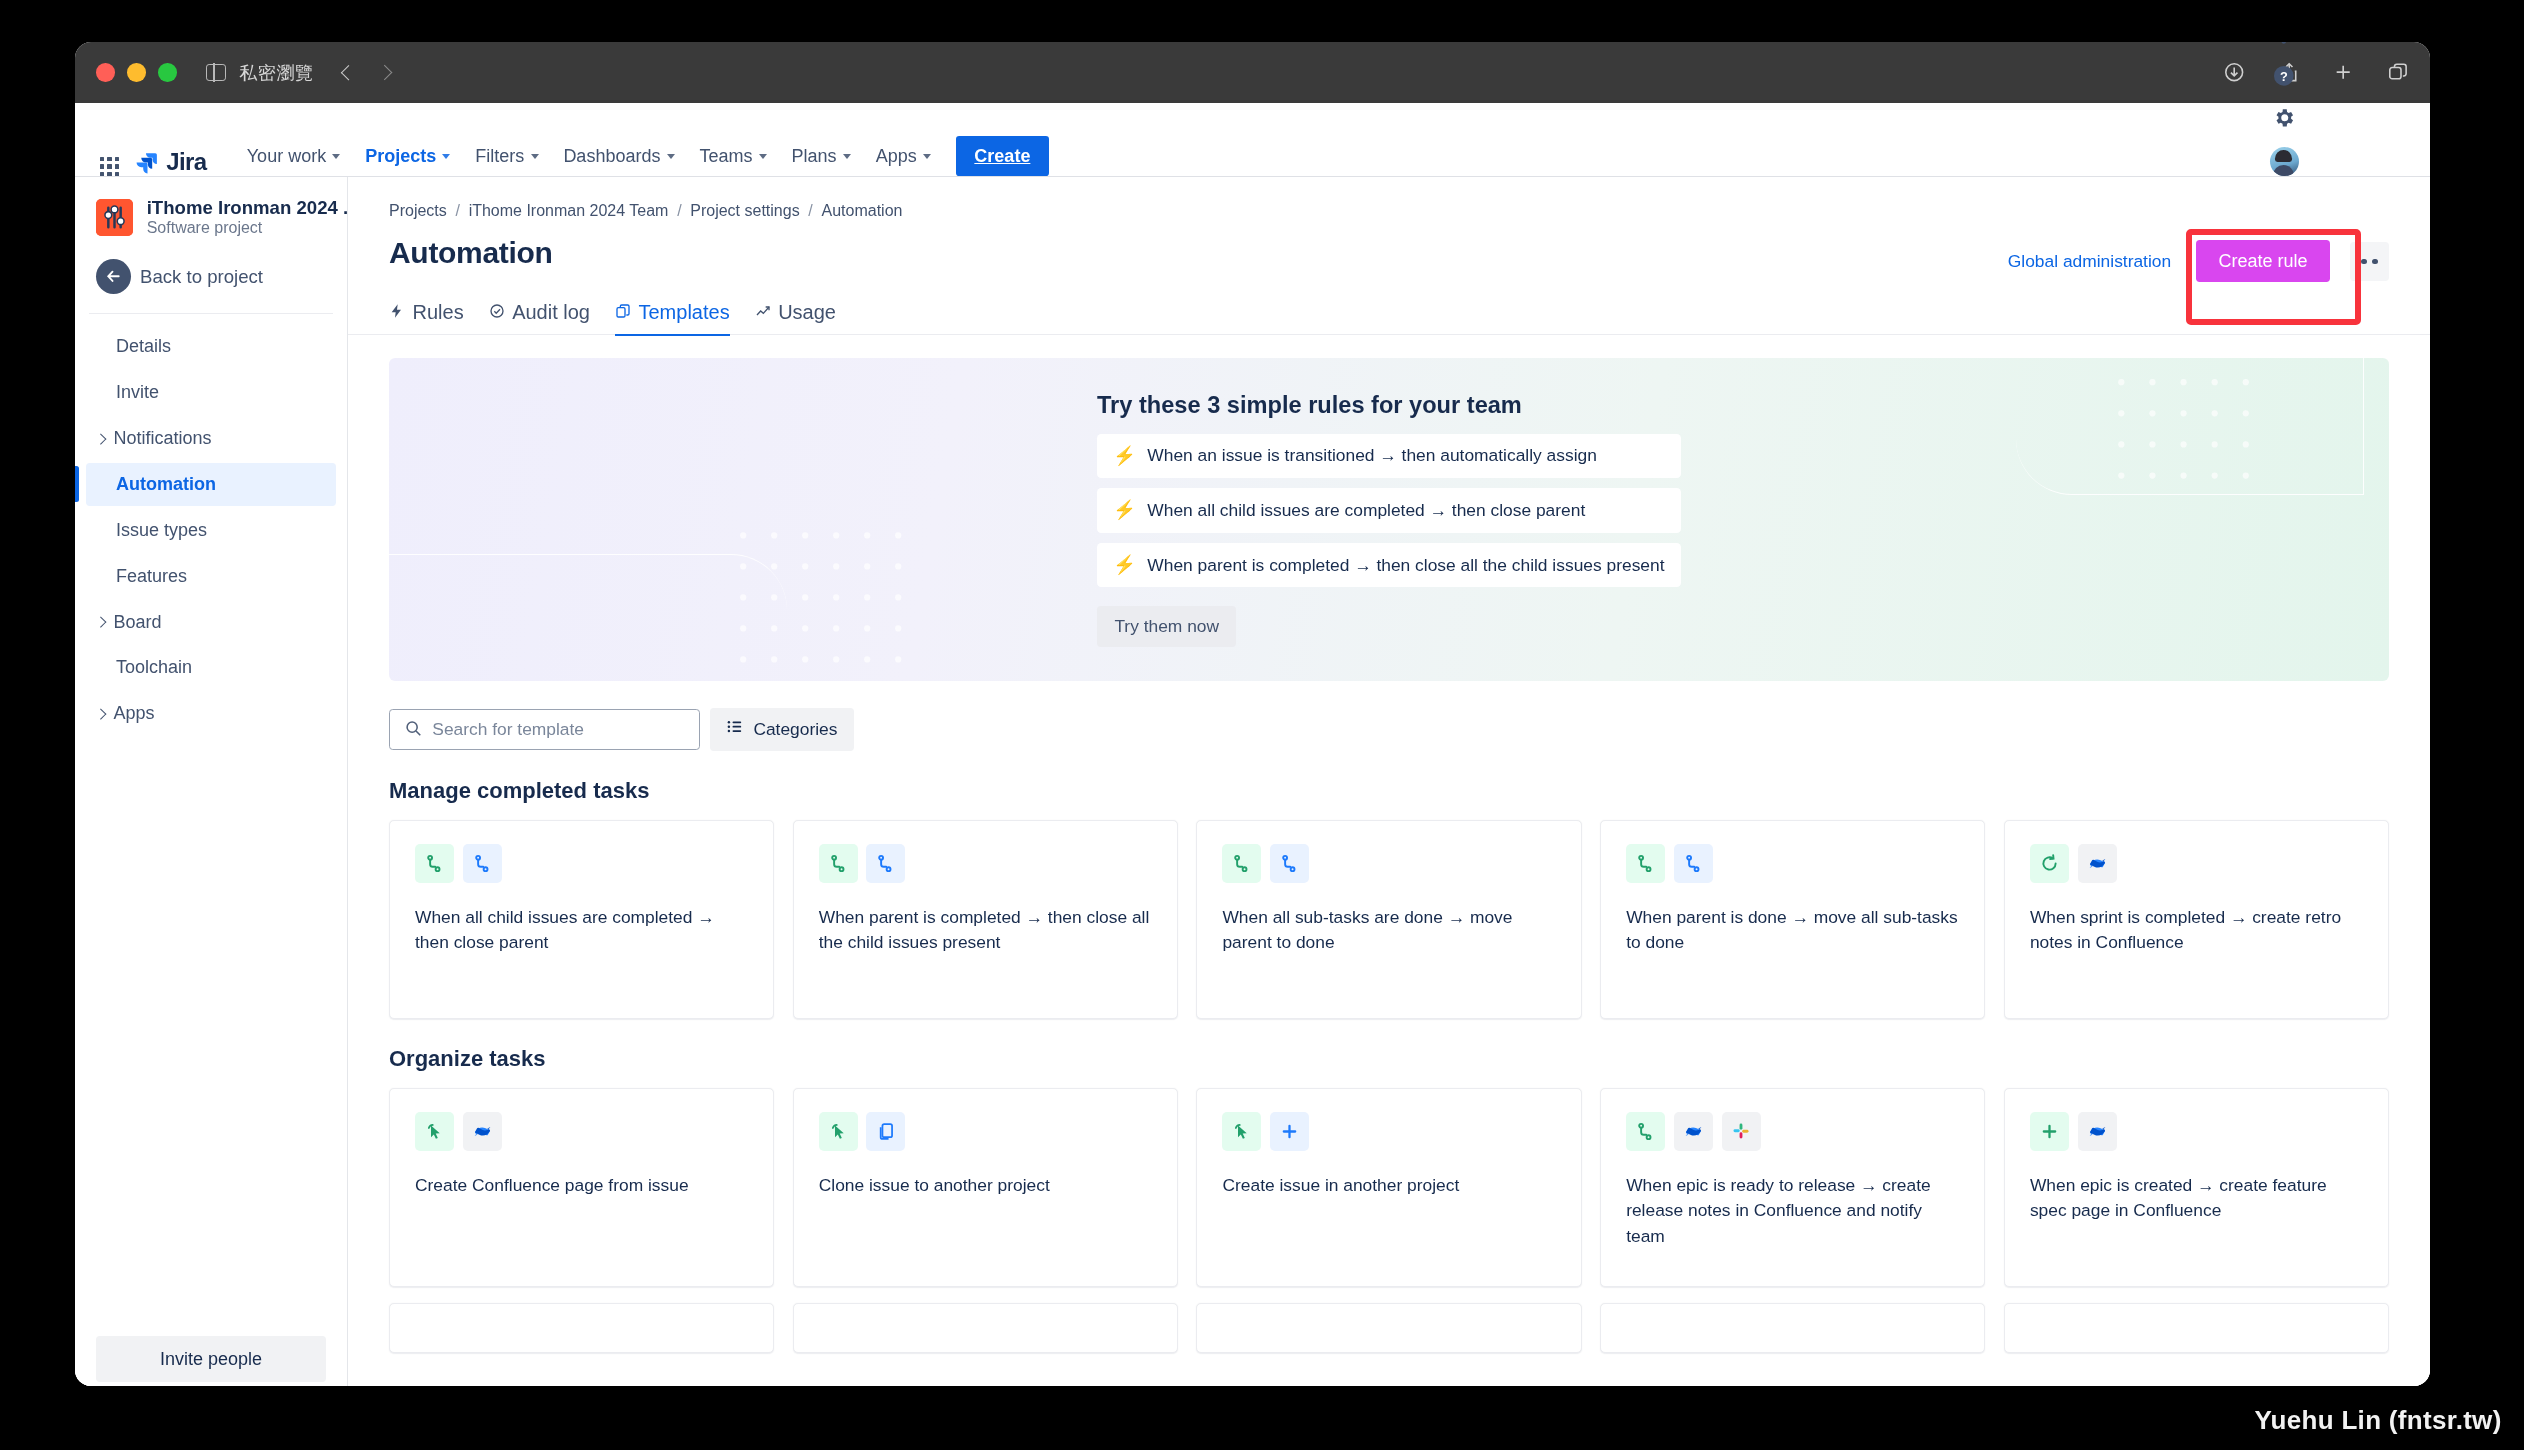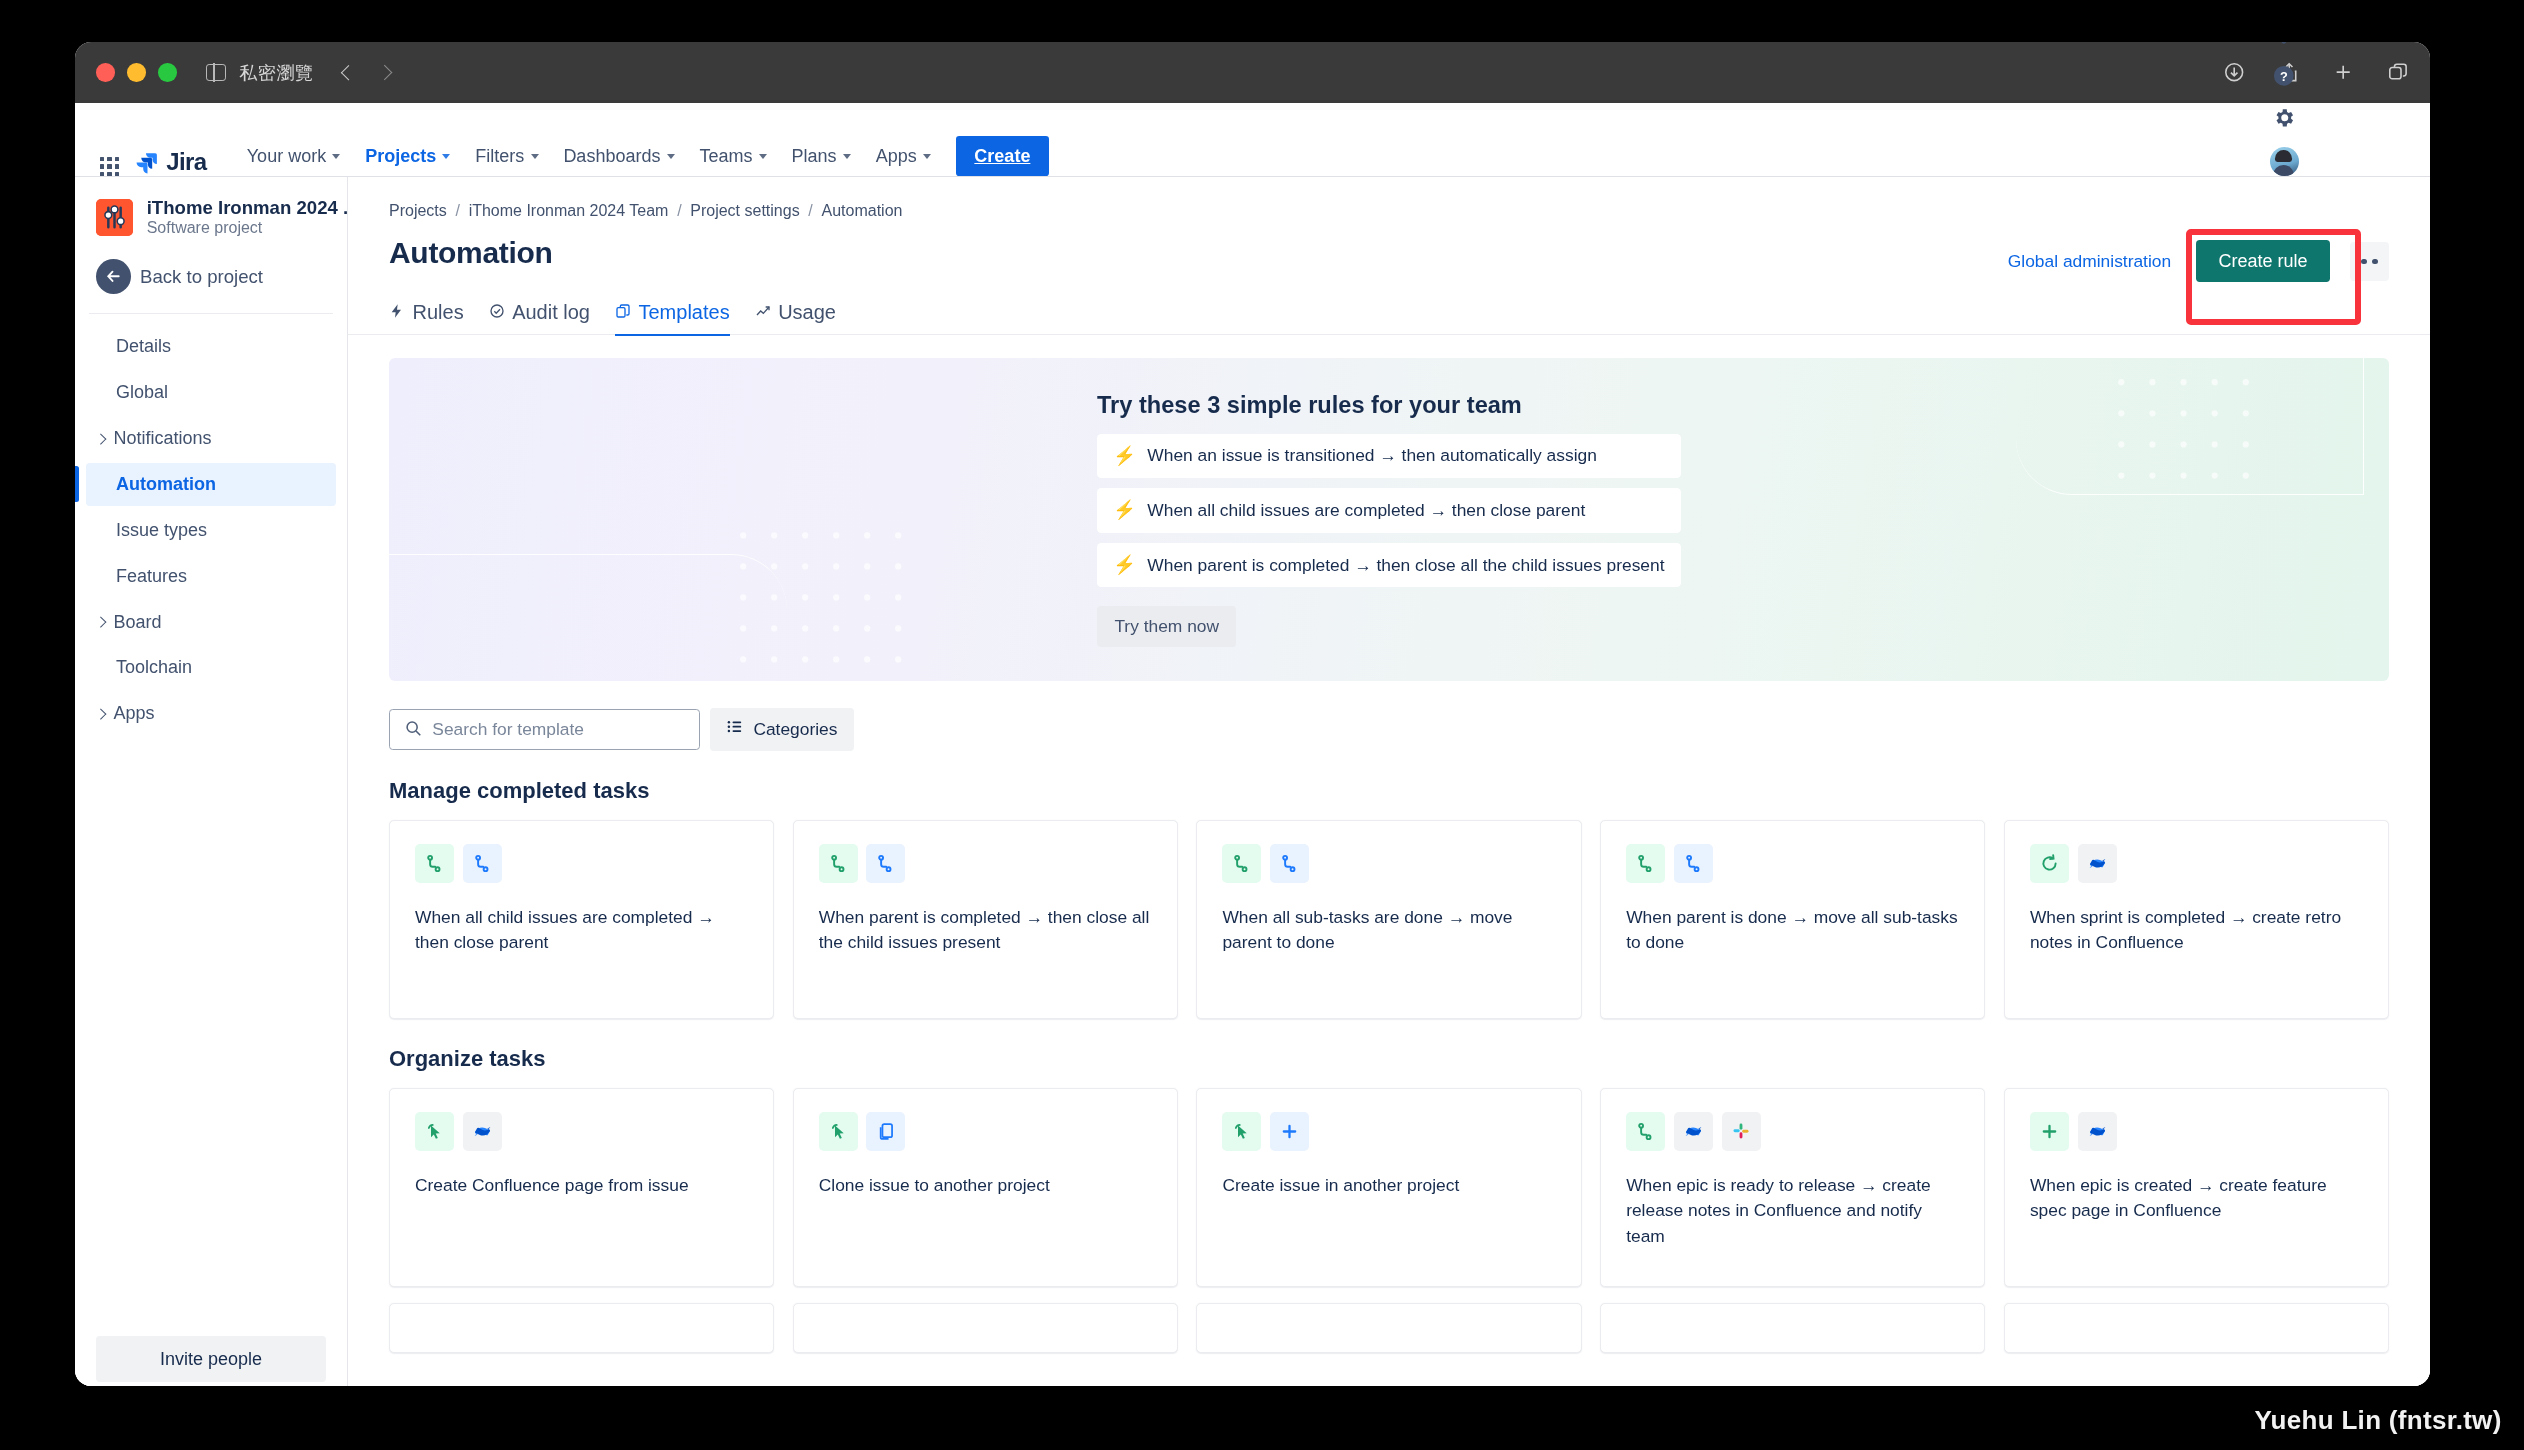--- a/index.html
+++ b/index.html
@@ -111,21 +111,21 @@
   
   .main { flex:1; overflow:hidden; position:relative; background:#fff; padding: 0 0 0 0;}
   .main-inner { padding: 25px 0 0 0;}
   .breadcrumb { display:flex;align-items:center;gap:8.7px;font-size:16px;color:#42526e;padding: 0 41px;}
   .bc-sep{color:#8993a4;}
   .page-head { display:flex;align-items:flex-start; padding: 16px 41px 0 41px;}
   .page-title{font-size:30px;font-weight:600;color:#172b4d;letter-spacing:-0.3px;}
   .page-head-right{margin-left:auto;display:flex;align-items:center;gap:0;position:relative;padding-top:5px;}
   .global-admin{font-size:17.4px;color:#0c66e4;margin-right:15px;}
   .create-rule-wrap{position:relative;padding:10px;}
-  .create-rule-btn{background:#0f766e;color:#fff;font-size:18px;font-weight:500;padding:10.6px 22.4px;border-radius:3.7px;white-space:nowrap;}
+  .create-rule-btn{background:#d946ef;color:#fff;font-size:18px;font-weight:500;padding:10.6px 22.4px;border-radius:3.7px;white-space:nowrap;}
   .red-box{position:absolute;left:0;top:-12.4px;width:175px;height:96px;border:6.2px solid #f8333c;border-radius:5px;pointer-events:none;}
   .more-btn{width:39px;height:39px;background:#f4f5f7;border-radius:3.7px;display:flex;align-items:center;justify-content:center;gap:5px;margin-left:10px;}
   .more-btn i{width:5.6px;height:5.6px;border-radius:50%;background:#42526e;display:block;}
 
   .tabs{display:flex;align-items:flex-end;gap:25px;padding: 18.6px 41px 0 41px;border-bottom:1.2px solid #ebecf0;}
   .tab{display:flex;align-items:center;gap:7.5px;font-size:20px;color:#42526e;padding-bottom:10px;border-bottom:2.5px solid transparent;margin-bottom:-1.2px;}
   .tab.active{color:#0c66e4;border-bottom-color:#0c66e4;font-weight:500;}
 
   .content-scroll{padding: 0 0 0 0;}
   .promo{
@@ -334,21 +334,21 @@
           <span class="back-label">Back to project</span>
         </div>
         <div class="side-sep"></div>
         <div class="side-nav">
           <div class="side-item">
             <span class="spacer"></span>
             <span>Details</span>
           </div>
           <div class="side-item">
             <span class="spacer"></span>
-            <span>Global</span>
+            <span>Invite</span>
           </div>
           <div class="side-item">
             <span class="side-chev"></span>
             <span>Notifications</span>
           </div>
           <div class="side-item active">
             <span class="spacer"></span>
             <span>Automation</span>
           </div>
           <div class="side-item">

